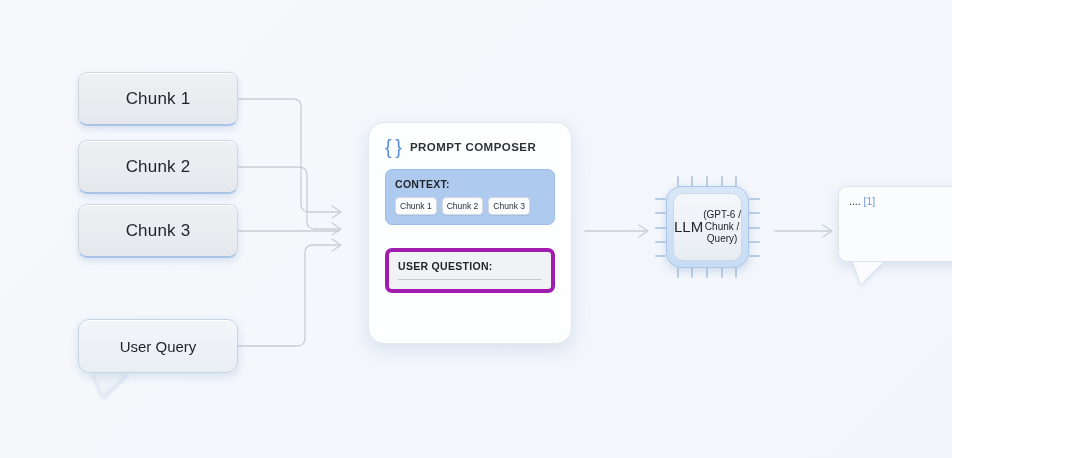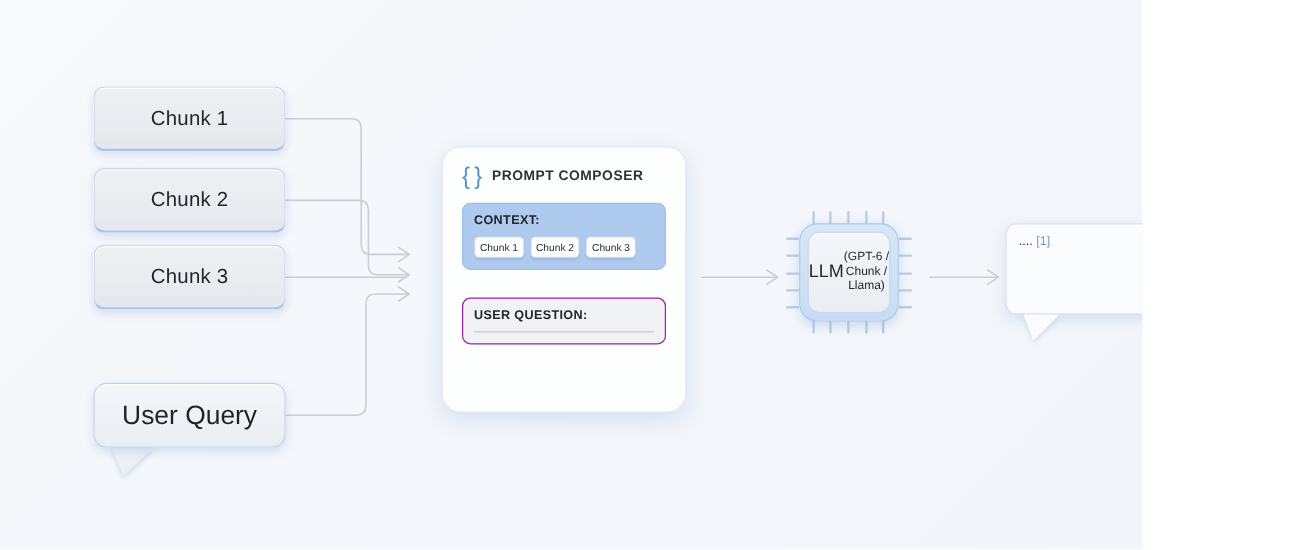--- a/index.html
+++ b/index.html
@@ -42,21 +42,21 @@
 
   
   .query-bubble {
     width: 160px;
     height: 54px;
     border-radius: 11px;
     background: linear-gradient(180deg, #f3f6f9 0%, #e9eef4 100%);
     border: 1px solid #c6d3e2;
     box-shadow: 0 3px 8px rgba(140,170,215,0.32), 0 1px 0 #ffffff inset;
     color: #1f2328;
-    font-size: 22px;
+    font-size: 15px;
   }
   .query-tail {
     position: absolute;
     left: 14px;
     top: 53px;
     width: 0; height: 0;
     border-left: 11px solid transparent;
     border-right: 26px solid transparent;
     border-top: 25px solid #eaeff5;
     filter: drop-shadow(0 2px 2px rgba(150,175,215,.42));
@@ -110,21 +110,21 @@
     border-radius: 7px;
     margin-bottom: 23px;
     padding: 8px 9px 9px 9px;
   }
   .section-ctx {
     background: #aecaee;
     border: 1px solid #9cbde8;
   }
   .section-plain {
     background: #f0f2f4;
-    border: 1px solid #a21caf;
+    border: 4px solid #a21caf;
   }
   .section-label {
     font-size: 10.5px;
     font-weight: bold;
     color: #222629;
     letter-spacing: .3px;
     margin-bottom: 7px;
   }
   .pill-row {
     display: flex;
@@ -324,21 +324,21 @@
     <div class="pin pin-h" style="left:94px; top:51px;"></div>
     <div class="pin pin-h" style="left:94px; top:65px;"></div>
     <div class="pin pin-h" style="left:94px; top:79px;"></div>
 
     <div class="chip-body">
       <div class="chip-core">
         <div class="chip-title">LLM</div>
         <div class="chip-sub">
           <div>(GPT-6 /</div>
           <div>Chunk /</div>
-          <div>Llama)</div>
+          <div>Query)</div>
         </div>
       </div>
     </div>
   </div>
 
   <div class="resp-bubble">
     <div class="resp-tail"></div>
     <div>
       <span>....</span>
       <span class="ref-mark">[1]</span>

